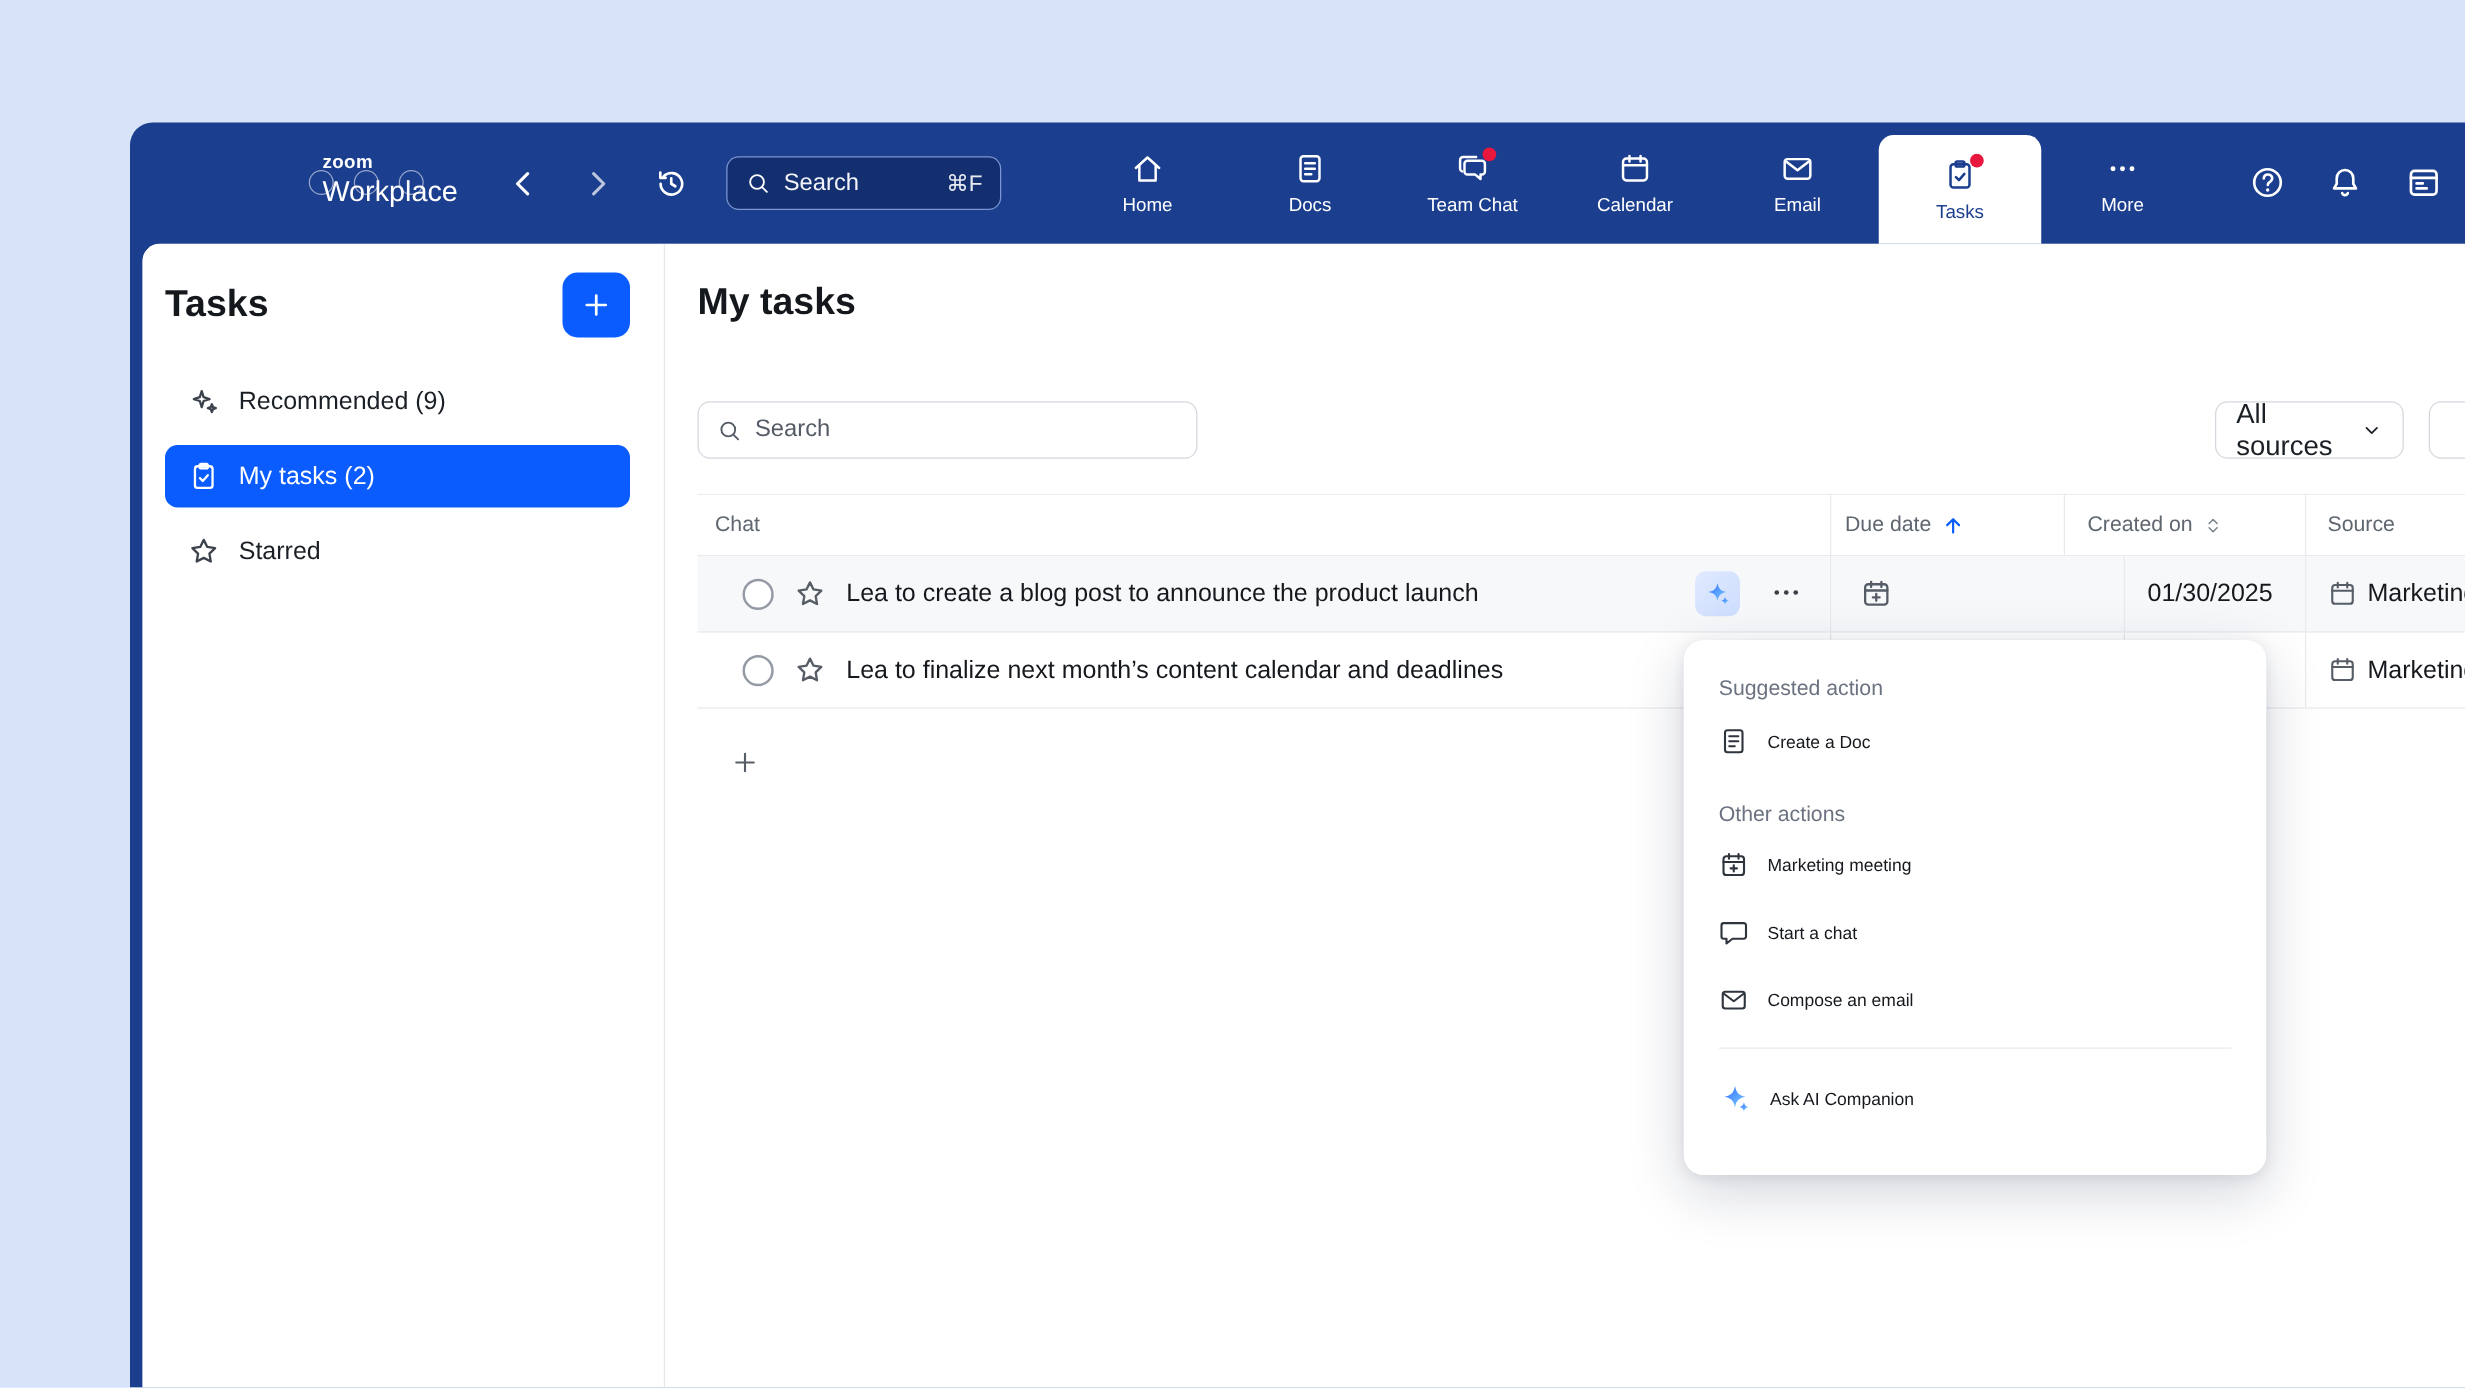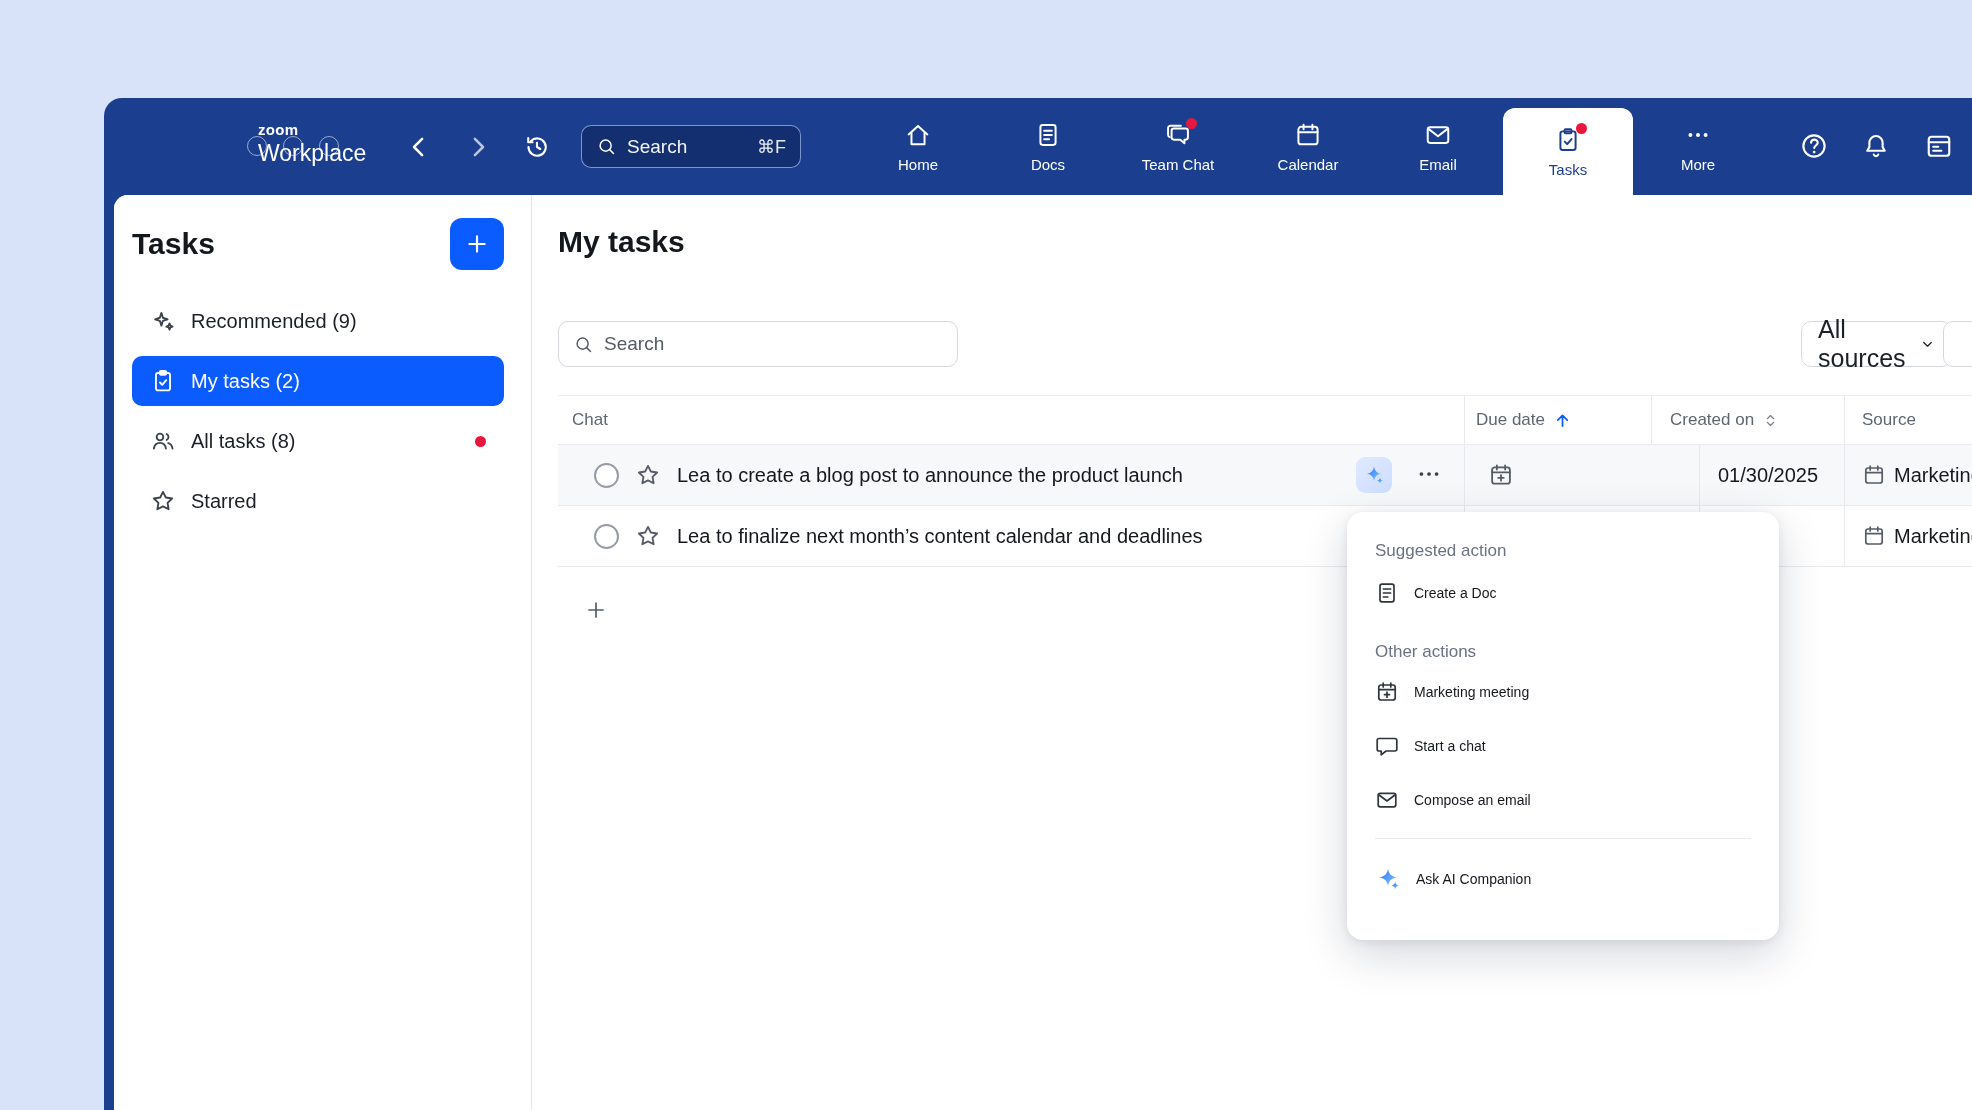--- a/index.html
+++ b/index.html
@@ -45,21 +45,21 @@
   .sb-item.selected { background:#0b5cff; color:#fff; }
   .sb-item.selected .sic { color:#fff; }
   .sb-dot { margin-left:auto; width:11px; height:11px; border-radius:50%; background:#e8173d; }
 
   
   .main { flex:1; position:relative; background:#fff; }
   .page-title { position:absolute; left:26px; top:30px; font-size:30px; font-weight:700; color:#14171c; }
   .msearch { position:absolute; left:26px; top:126px; width:400px; height:46px; border:1px solid #d4d8de; border-radius:10px; display:flex; align-items:center; padding:0 14px; gap:10px; color:#545b64; background:#fff; }
   .msearch input { border:none; outline:none; flex:1; font-size:19px; font-family:inherit; color:#2c323a; background:transparent; }
   .msearch input::placeholder { color:#545b64; }
-  .sources { position:absolute; left:1269px; top:126px; width:151px; height:46px; border:1px solid #d4d8de; border-radius:10px; background:#fff; display:flex; align-items:center; justify-content:space-between; padding:0 16px; font-size:25px; color:#1b1f26; cursor:pointer; }
+  .sources { position:absolute; left:1240px; top:126px; width:151px; height:46px; border:1px solid #d4d8de; border-radius:10px; background:#fff; display:flex; align-items:center; justify-content:space-between; padding:0 16px; font-size:22px; color:#1b1f26; cursor:pointer; }
   .partial-btn { position:absolute; left:1411px; top:126px; width:110px; height:46px; border:1px solid #d4d8de; border-radius:10px; background:#fff; cursor:pointer; }
 
   .table { position:absolute; left:26px; top:200px; width:1542px; }
   .thead { display:grid; grid-template-columns:906px 187px 193px 256px; height:50px; border-top:1px solid #eceef2; border-bottom:1px solid #e8eaee; color:#5f6670; font-size:17px; }
   .th { display:flex; align-items:center; gap:8px; height:100%; padding-left:14px; cursor:pointer; }
   .th.bl { border-left:1px solid #e8eaee;text-align:right; }
   .th.due { padding-left:11px; } .th.created { padding-left:18px; } .th.source { padding-left:17px; }
 
   .trow { display:grid; grid-template-columns:906px 187px 193px 256px; height:61px; border-bottom:1px solid #e8eaee; font-size:20px; color:#15181d; cursor:pointer; }
   .trow.hovered { background:#f7f8fa; }
@@ -73,21 +73,21 @@
   .more-btn { background:none; border:none; color:#3a4048; cursor:pointer; width:30px; height:30px; }
   .cell-due { border-left:1px solid #e8eaee; padding-left:23px; color:#565d66; }
   .cell-created { border-left:1px solid #e8eaee; padding-left:18px;margin-left:48px; }
   .cell-source { border-left:1px solid #e8eaee; padding-left:17px; gap:8px; color:#15181d; }
   .cell-source .sic { color:#565d66; flex:none; }
   .src-text { white-space:nowrap; }
   .add-row { height:86px; display:flex; align-items:center; padding-left:26px; }
   .add-task-btn { background:none; border:none; color:#565d66; cursor:pointer; width:30px; height:30px; }
 
   
-  .popup { position:absolute; left:1347px; top:512px; width:432px; background:#fff; border-radius:16px; box-shadow:0 14px 44px rgba(18,30,60,.18), 0 2px 10px rgba(18,30,60,.08); padding:26px 28px 32px; z-index:50; }
+  .popup { position:absolute; left:1347px; top:512px; width:466px; background:#fff; border-radius:16px; box-shadow:0 14px 44px rgba(18,30,60,.18), 0 2px 10px rgba(18,30,60,.08); padding:26px 28px 32px; z-index:50; }
   .menu-label { font-size:17px; color:#6b7280; line-height:26px; }
   .menu-label.second { margin-top:19px; }
   .menu-item { display:flex; align-items:center; gap:15px; height:54px; font-size:14px; color:#15181d; cursor:pointer; border-radius:8px; }
   .menu-item .mic { color:#2f353d; flex:none; }
   .menu-item.first { margin-top:2px; }
   .menu-divider { border:none; border-top:1px solid #e8eaee; margin:11px 0; }
   .menu-item.ai-row { height:58px; }
 </style>
 </head>
 <body>
@@ -245,30 +245,20 @@
               </svg>
             <span>Recommended (9)</span>
           </div>
           <div class="sb-item selected">
             <svg class="ic sic" width="26" height="26" viewBox="0 0 24 24">
                 <rect x="5.5" y="4.6" width="13" height="16" rx="2"></rect>
                 <rect x="9" y="2.8" width="6" height="3.4" rx="1.1"></rect>
                 <path d="M9.2 13.4l2.1 2.1 3.7-4.3"></path>
               </svg>
             <span>My tasks (2)</span>
-          </div>
-          <div class="sb-item">
-            <svg class="ic sic" width="26" height="26" viewBox="0 0 24 24">
-                <circle cx="9.2" cy="8.3" r="3.1"></circle>
-                <path d="M3.6 19c.5-3.3 2.8-5.2 5.6-5.2 2.7 0 5 1.9 5.5 5.2"></path>
-                <path d="M15.4 5.6a3 3 0 0 1 0 5.4"></path>
-                <path d="M16.8 13.9c2.2.5 3.6 2.2 4 5.1"></path>
-              </svg>
-            <span>All tasks (8)</span>
-            <span class="sb-dot"></span>
           </div>
           <div class="sb-item">
             <svg class="ic sic" width="26" height="26" viewBox="0 0 24 24">
                 <path d="M12 3.6l2.6 5.2 5.8.9-4.2 4.1 1 5.8L12 16.9l-5.2 2.7 1-5.8-4.2-4.1 5.8-.9z"></path>
               </svg>
             <span>Starred</span>
           </div>
         </div>
       </aside>
 

